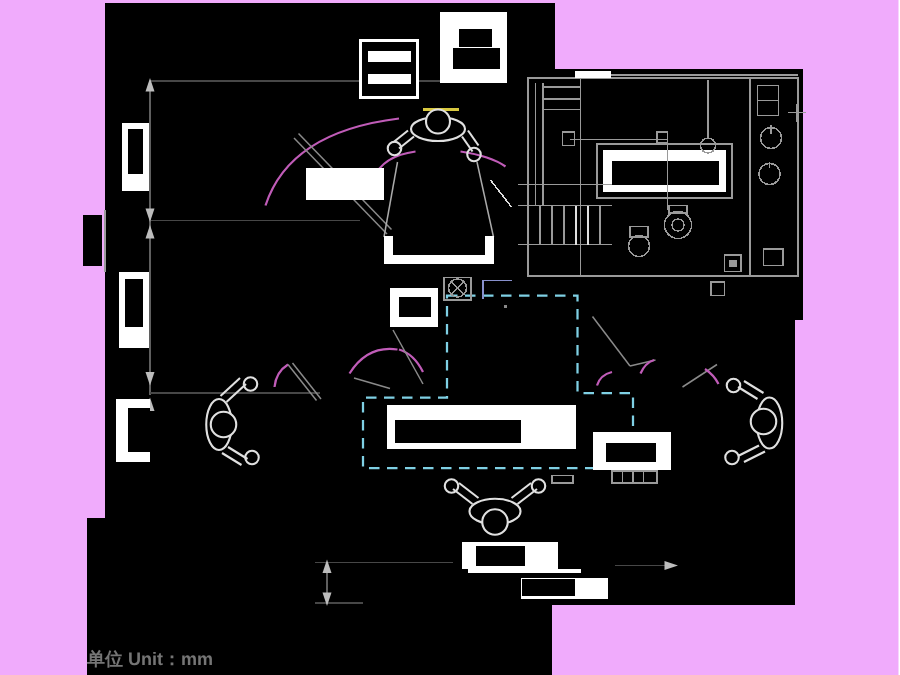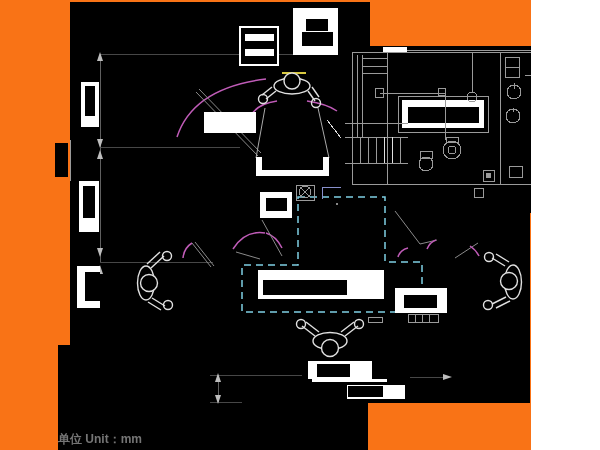--- a/index.html
+++ b/index.html
@@ -1,16 +1,16 @@
 <!DOCTYPE html>
 <html><head>
 <meta charset="utf-8">
 <style>
   html,body{margin:0;padding:0;background:#ffffff;}
-  #stage{position:relative;width:531px;height:450px;background:#f97316;overflow:hidden;
+  #stage{position:relative;width:599px;height:450px;background:#f0abfc;overflow:hidden;
          font-family:"Liberation Sans","DejaVu Sans",sans-serif;}
   svg{position:absolute;left:0;top:0;display:block;}
   .crisp{shape-rendering:crispEdges;}
   text.unit-note{font-family:"Liberation Sans","DejaVu Sans",sans-serif;font-weight:bold;font-size:12px;}
 </style>
 </head>
 <body>
 
 <div id="stage">
 <svg width="600" height="450" viewBox="0 0 600 450">

